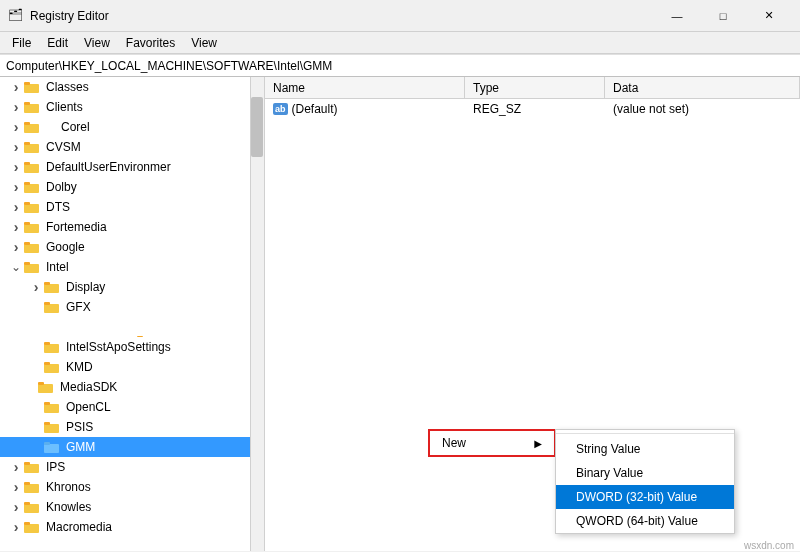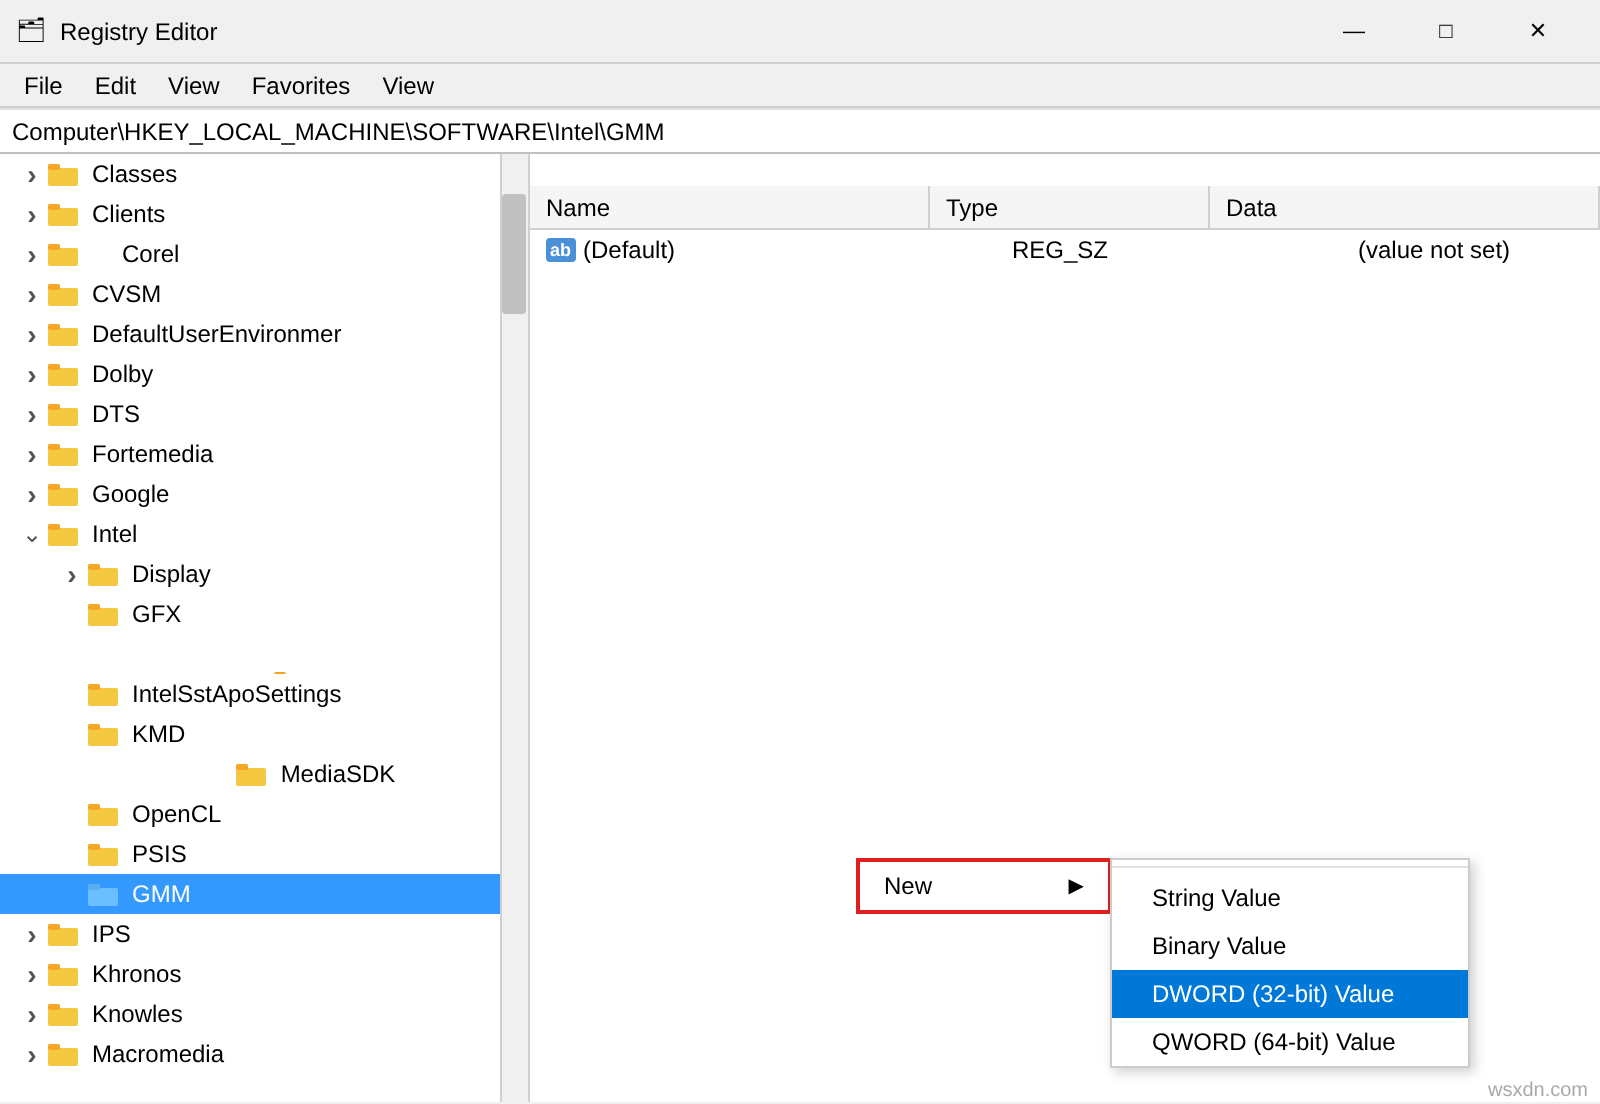--- a/index.html
+++ b/index.html
@@ -161,41 +161,39 @@
       overflow: hidden;
     }
 
     
     .column-headers {
       display: flex;
       height: 22px;
       background: #f5f5f5;
       border-bottom: 1px solid #d0d0d0;
       align-items: center;
-      margin-top: 16px;
     }
     .col-header {
       font-size: 12px;
       font-weight: normal;
       padding: 0 8px;
       height: 100%;
       display: flex;
       align-items: center;
       border-right: 1px solid #d0d0d0;
     }
     .col-name { width: 200px; }
     .col-type { width: 140px; }
     .col-data { flex: 1; }
 
     
     .reg-entry {
       display: flex;
       height: 20px;
       align-items: center;
-      gap: 33px;
     }
     .reg-cell {
       padding: 0 8px;
       font-size: 12px;
       overflow: hidden;
       white-space: nowrap;
     }
     .reg-cell.name { width: 200px; display: flex; align-items: center; gap: 4px; }
     .reg-cell.type { width: 140px; }
     .reg-cell.data { flex: 1; }
@@ -426,21 +424,21 @@
         <div class="tree-item" style="padding-left: 28px;">
           <span class="tree-arrow"></span>
           <span class="folder-icon">
             <svg width="16" height="14" viewBox="0 0 16 14" fill="none" xmlns="http://www.w3.org/2000/svg">
     <rect x="0" y="4" width="15" height="9" rx="1" fill="#f5c842"></rect>
     <rect x="0" y="2" width="6" height="3" rx="1" fill="#f5a623"></rect>
   </svg>
           </span>
           <span class="tree-label" style="margin-left: 3px;">KMD</span>
         </div>
-        <div class="tree-item" style="padding-left: 36px; justify-content: center;">
+        <div class="tree-item" style="padding-left: 22px;">
           <span class="tree-arrow"></span>
           <span class="folder-icon">
             <svg width="16" height="14" viewBox="0 0 16 14" fill="none" xmlns="http://www.w3.org/2000/svg">
     <rect x="0" y="4" width="15" height="9" rx="1" fill="#f5c842"></rect>
     <rect x="0" y="2" width="6" height="3" rx="1" fill="#f5a623"></rect>
   </svg>
           </span>
           <span class="tree-label" style="margin-left: 3px;">MediaSDK</span>
         </div>
         <div class="tree-item" style="padding-left: 28px;">

